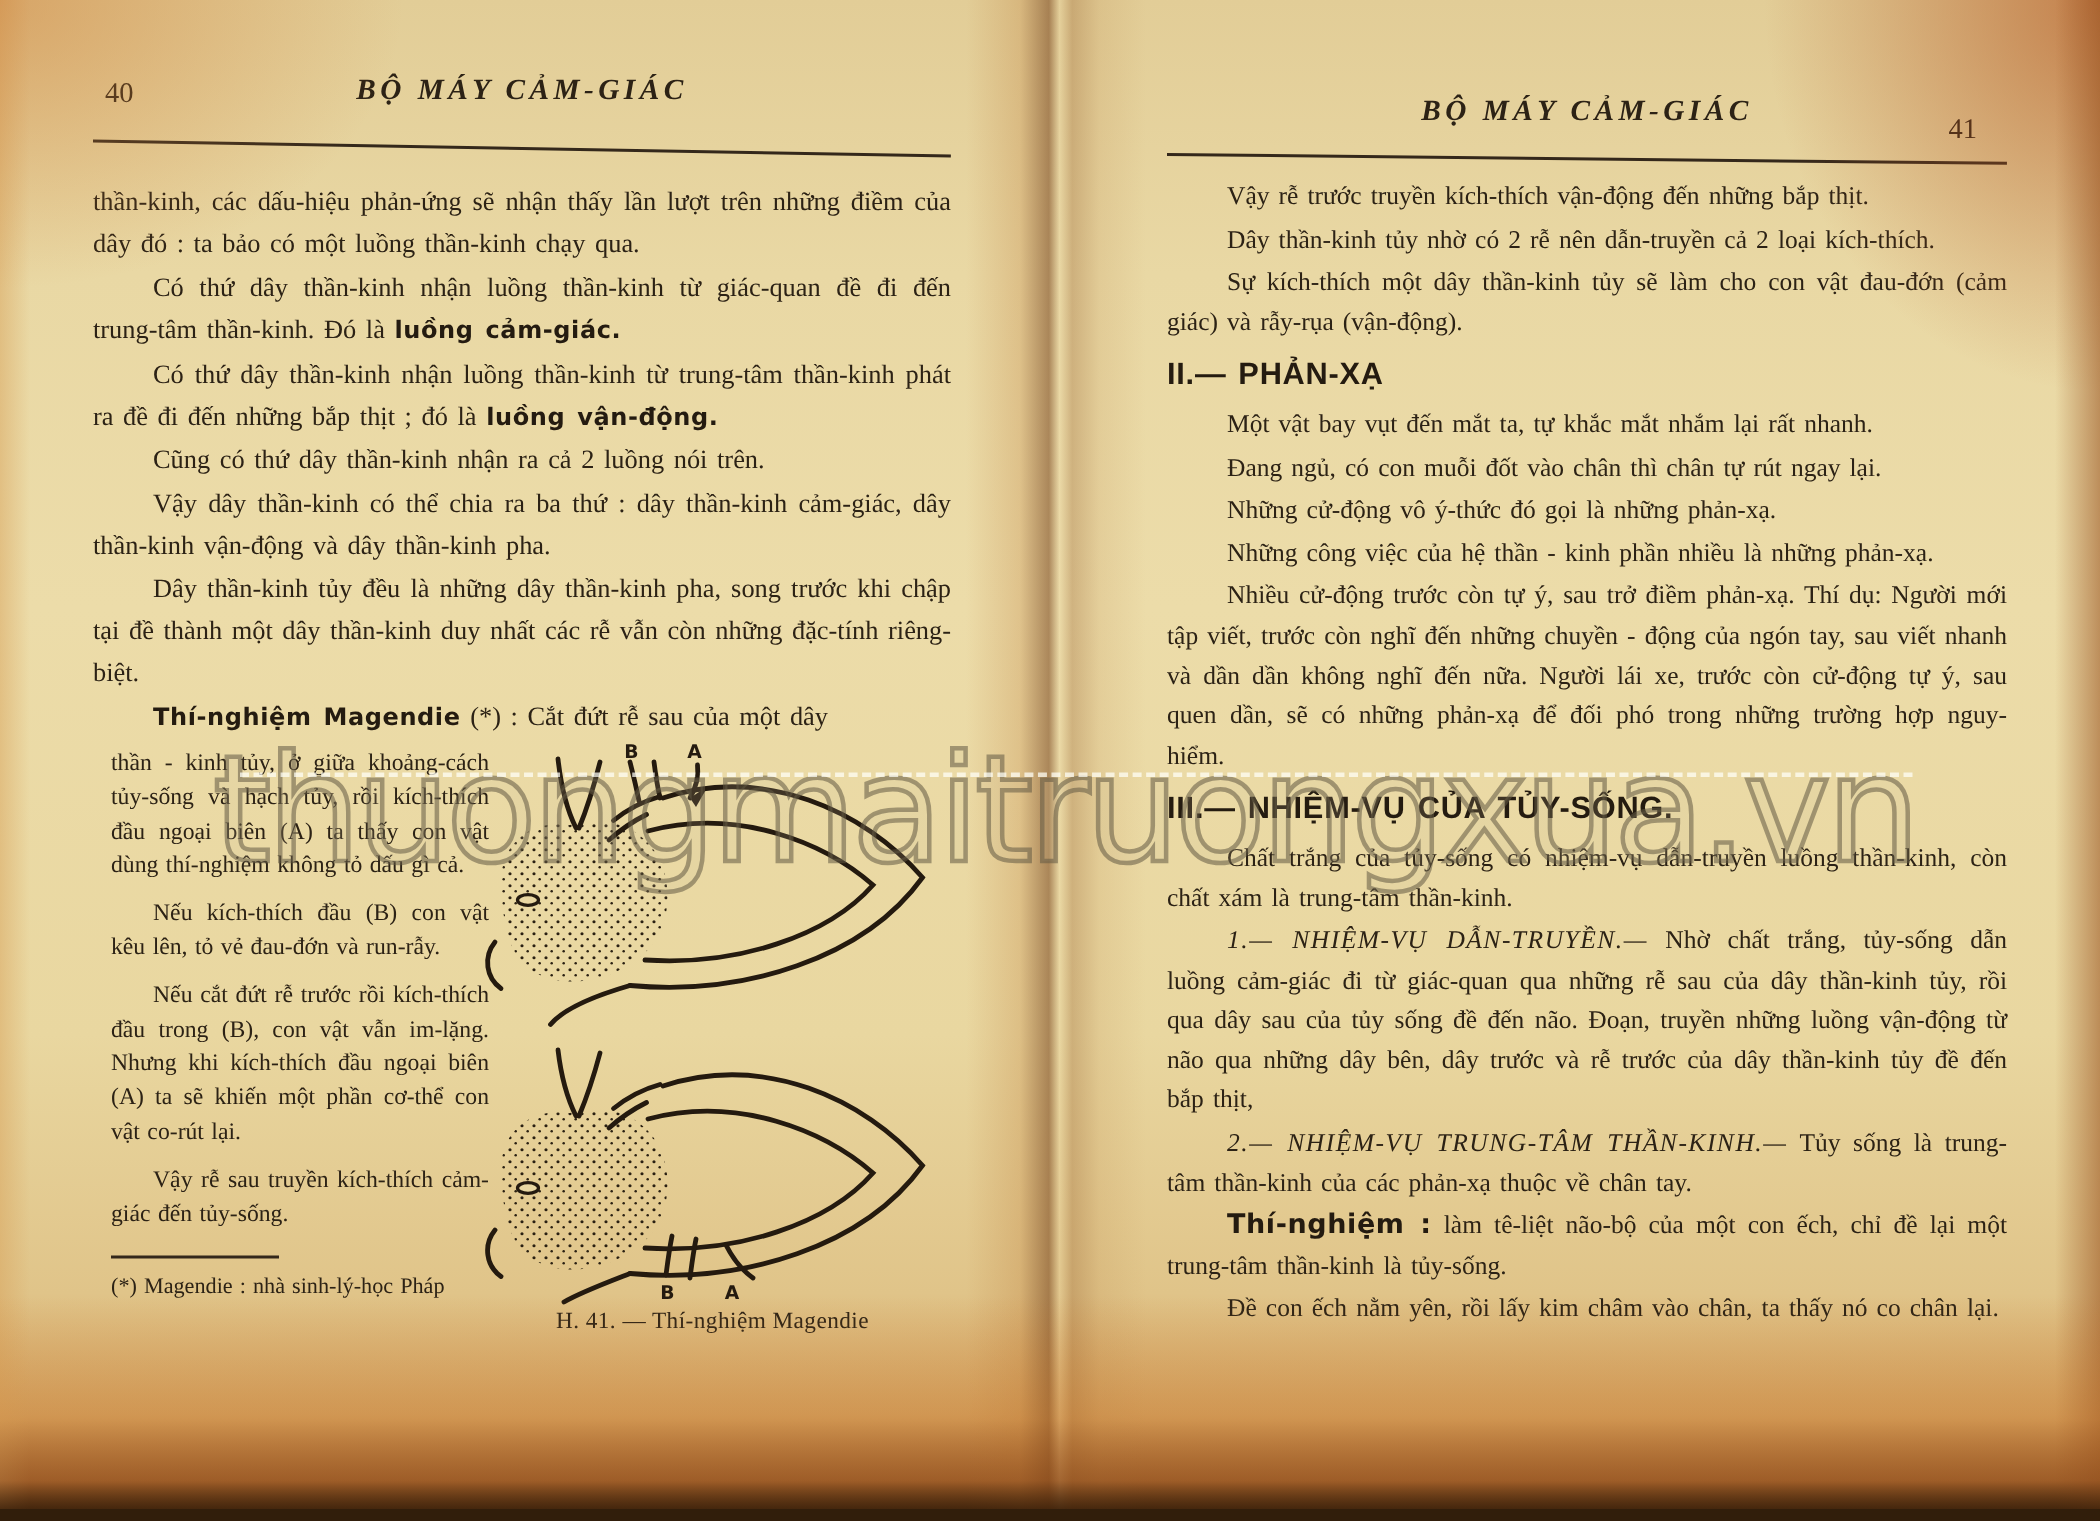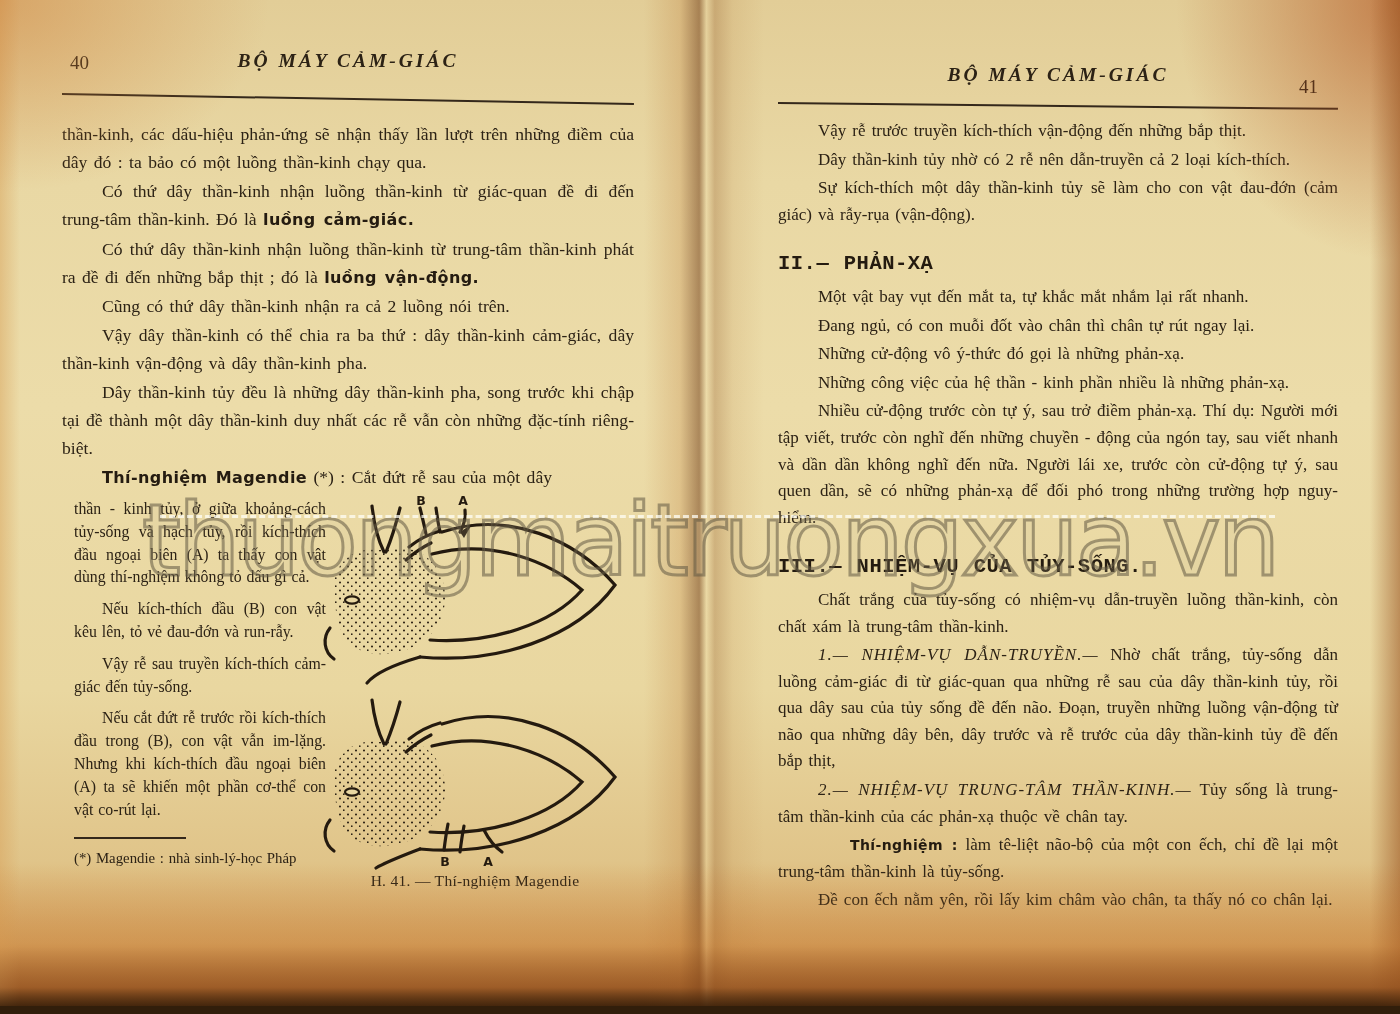--- a/index.html
+++ b/index.html
@@ -46,24 +46,24 @@
 
   
   .figure{position:absolute;left:252px;top:492px;width:322px;}
   .figure svg{display:block;}
   .fig-caption{text-align:center;font-size:15.5px;margin-top:2px;letter-spacing:.3px;}
 
   
   .rp-body{position:absolute;top:118px;left:0;width:100%;
     font-size:17px;line-height:26.6px;text-align:justify;word-spacing:1.8px;}
   .rp-body p{margin:0 0 2px;text-indent:40px;}
-  .rp-h{font-family:Liberation Mono, monospace;font-weight:700;
-    font-size:20.5px;letter-spacing:.5px;color:#241b10;margin:23px 0 6px;}
+  .rp-h{font-family:Liberation Sans, sans-serif;font-weight:700;
+    font-size:20.5px;letter-spacing:.5px;color:#241b10;margin:9px 0 6px;}
   .ital-lead{font-style:italic;letter-spacing:1px;margin-top:20px;}
-  .bs-small{font-size:14px;margin-left:32px;}
+  .bs-small{font-size:18px;}
 
   
   .ov{position:absolute;pointer-events:none;z-index:25;}
   .ov-left-edge{left:0;top:0;width:20px;height:100%;
     background:linear-gradient(to right,rgba(216,164,94,.5),rgba(216,164,94,0));}
   .ov-topleft{left:0;top:0;width:280px;height:200px;
     background:radial-gradient(ellipse at 0% 0%,rgba(205,125,55,.5),rgba(205,125,55,0) 68%);}
   .ov-topright{right:0;top:0;width:240px;height:280px;
     background:radial-gradient(ellipse at 100% 0%,rgba(178,85,34,.65),rgba(178,85,34,0) 66%);}
   .ov-right-edge{right:0;top:0;width:30px;height:100%;
@@ -105,22 +105,22 @@
       <p><span>Có thứ dây thần-kinh nhận luồng thần-kinh từ trung-tâm thần-kinh phát ra đề đi đến những bắp thịt ; đó là </span><span class="bold-sans">luồng vận-động.</span></p>
       <p><span>Cũng có thứ dây thần-kinh nhận ra cả 2 luồng nói trên.</span></p>
       <p><span>Vậy dây thần-kinh có thể chia ra ba thứ : dây thần-kinh cảm-giác, dây thần-kinh vận-động và dây thần-kinh pha.</span></p>
       <p><span>Dây thần-kinh tủy đều là những dây thần-kinh pha, song trước khi chập tại đề thành một dây thần-kinh duy nhất các rễ vẫn còn những đặc-tính riêng-biệt.</span></p>
       <p><span class="bold-sans">Thí-nghiệm Magendie</span><span> (*) : Cắt đứt rễ sau của một dây</span></p>
     </div>
 
     <div class="lp-col bt">
       <p class="noindent"><span>thần - kinh tủy, ở giữa khoảng-cách tủy-sống và hạch tủy, rồi kích-thích đầu ngoại biên (A) ta thấy con vật dùng thí-nghiệm không tỏ dấu gì cả.</span></p>
       <p><span>Nếu kích-thích đầu (B) con vật kêu lên, tỏ vẻ đau-đớn và run-rẫy.</span></p>
+      <p><span>Nếu cắt đứt rễ trước rồi kích-thích đầu trong (B), con vật vẫn im-lặng. Nhưng khi kích-thích đầu ngoại biên (A) ta sẽ khiến một phần cơ-thể con vật co-rút lại.</span></p>
       <p><span>Vậy rễ sau truyền kích-thích cảm-giác đến tủy-sống.</span></p>
-      <p><span>Nếu cắt đứt rễ trước rồi kích-thích đầu trong (B), con vật vẫn im-lặng. Nhưng khi kích-thích đầu ngoại biên (A) ta sẽ khiến một phần cơ-thể con vật co-rút lại.</span></p>
       <div class="footnote">
         <div class="fn-rule"></div>
         <div class="fn-text">(*) Magendie : nhà sinh-lý-học Pháp</div>
       </div>
     </div>
 
     <div class="figure">
       <svg viewBox="0 0 322 378" width="322" height="378">
         <defs>
           <pattern id="stip" width="8" height="8" patternUnits="userSpaceOnUse">

